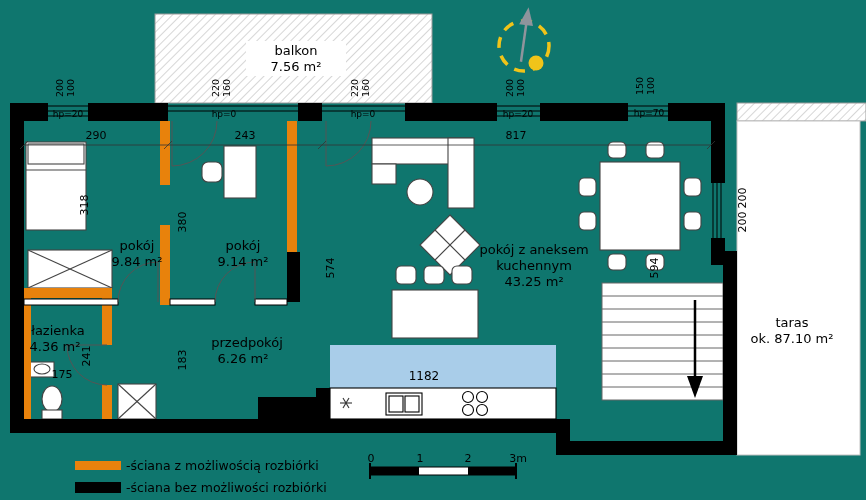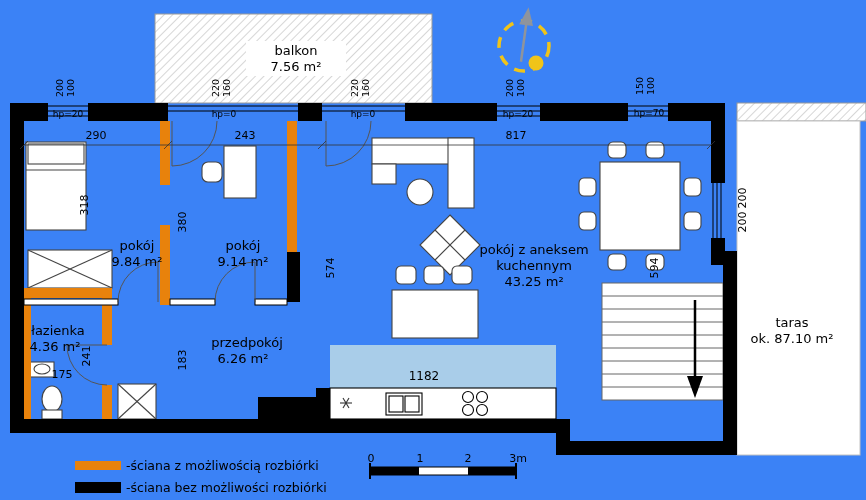--- a/index.html
+++ b/index.html
@@ -1,16 +1,16 @@
 <!DOCTYPE html>
 <html><head>
 <meta charset="utf-8">
 <style>
   html,body{margin:0;padding:0;background:#fff;}
-  .stage{position:relative;width:866px;height:500px;background:#3b82f6;overflow:hidden;
+  .stage{position:relative;width:866px;height:500px;background:#0f766e;overflow:hidden;
          font-family:"DejaVu Sans", sans-serif;}
   svg{display:block;}
   svg text{font-family:"DejaVu Sans", sans-serif;fill:#000;}
   .rname{font-size:13px;}
   .rarea{font-size:13px;}
   .dim{font-size:11px;}
   .bdim{font-size:12px;}
   .wdim{font-size:9.5px;}
   .hp{font-size:9px;}
   .legend-text{font-size:12.5px;}

